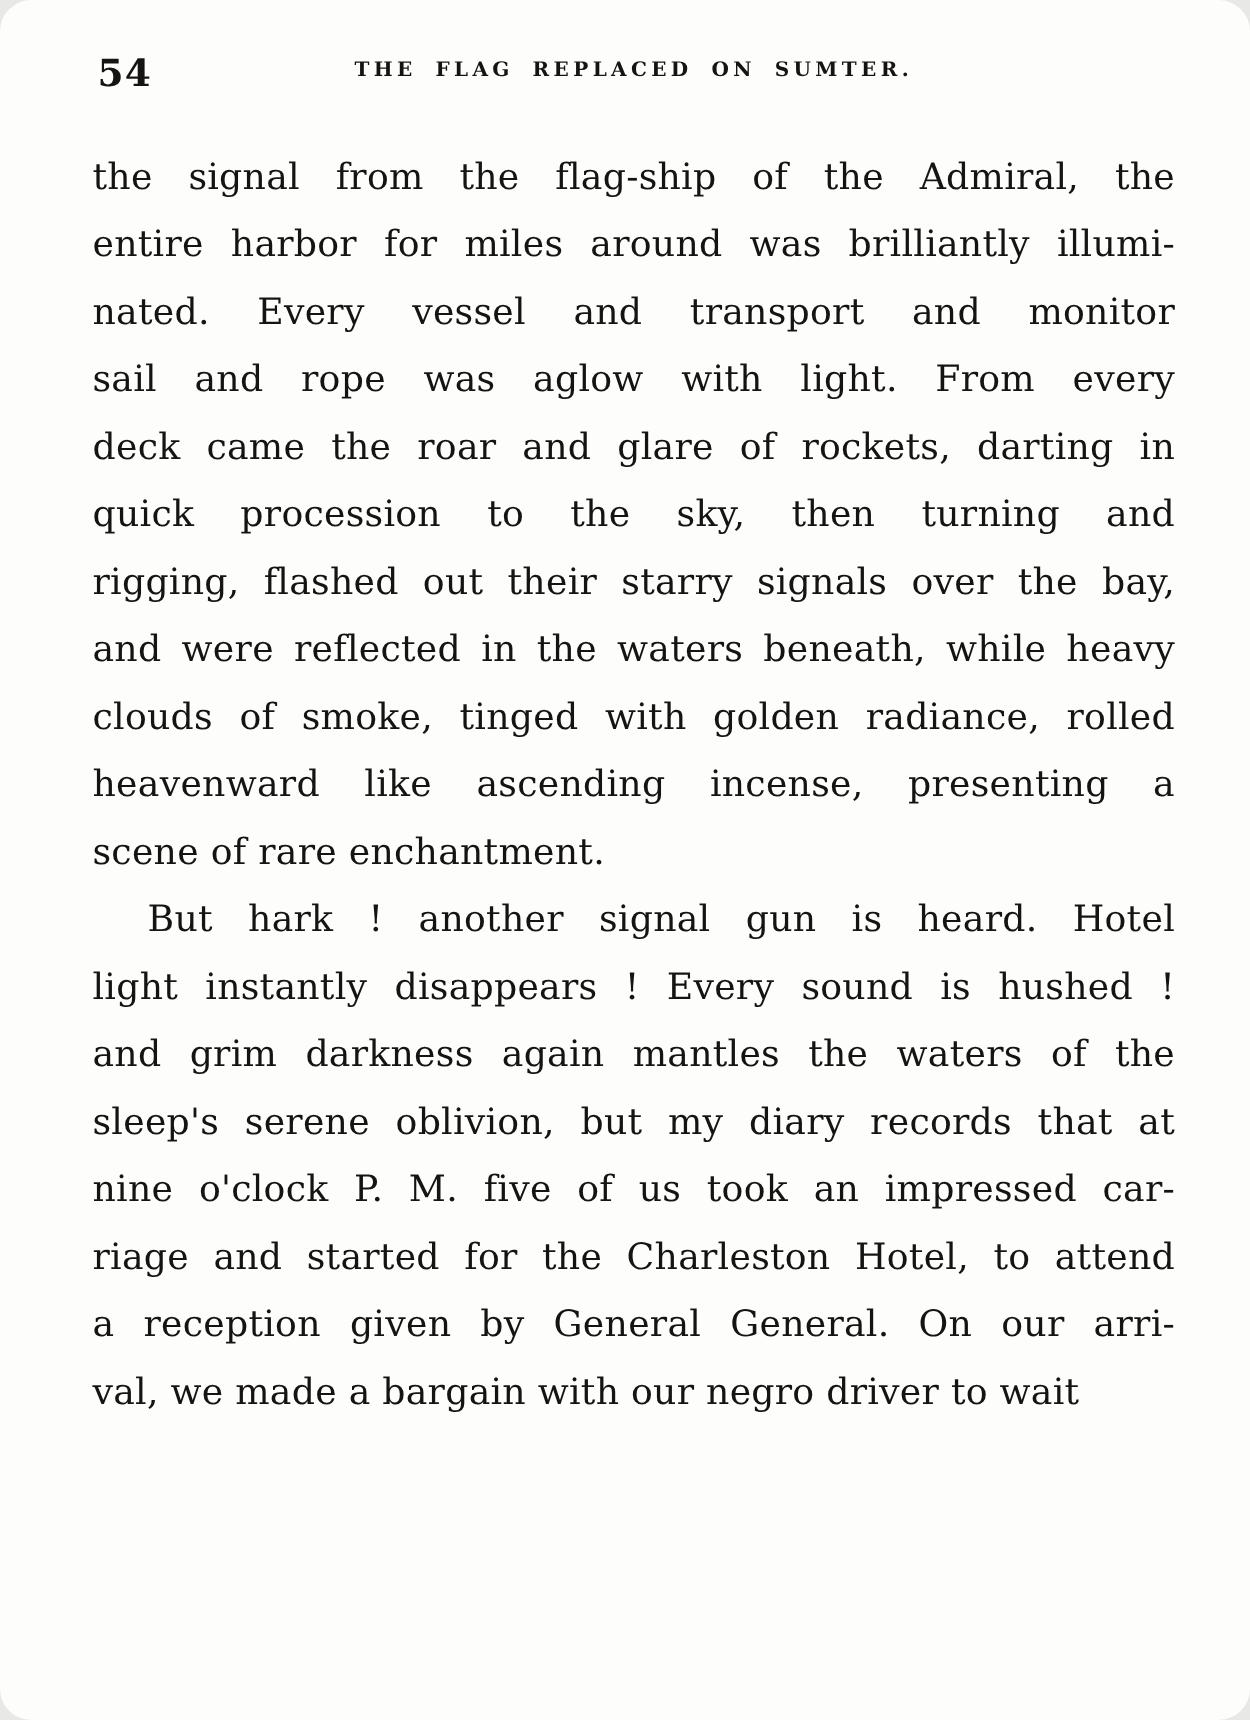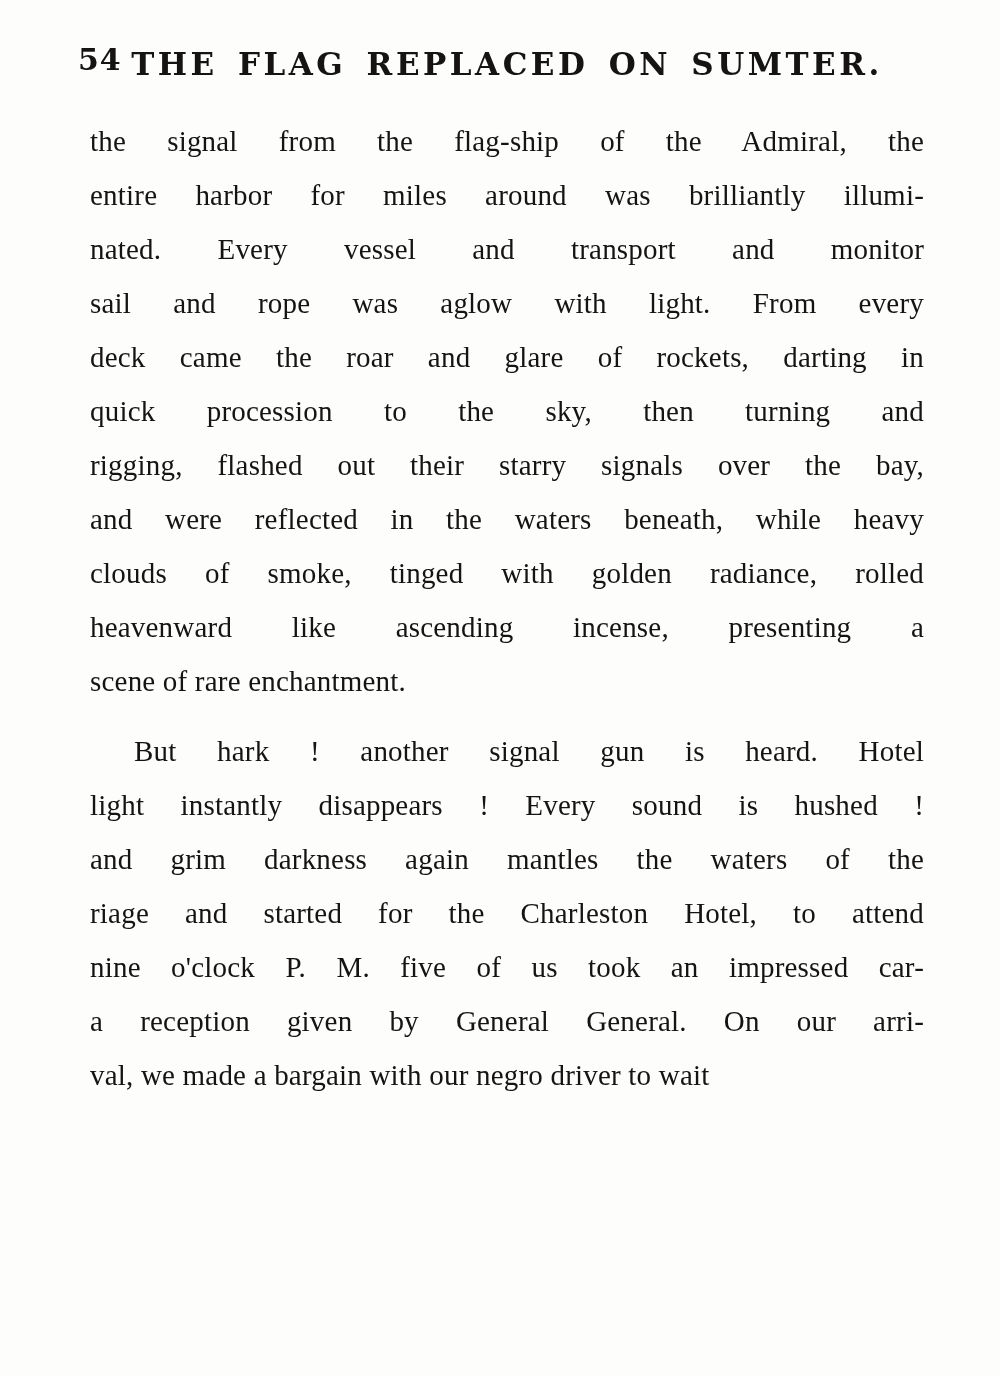--- a/index.html
+++ b/index.html
@@ -11,51 +11,51 @@
     position: relative;
     width: 1000px;
     height: 1376px;
     margin: 0 auto;
     background: #fdfdfb;
     box-sizing: border-box;
     padding: 36px 60px 0 74px;
     font-family: "DejaVu Serif", "Liberation Serif", serif;
     color: #151413;
     overflow: hidden;
+    border-radius: 25px;
   }
   .running-head {
     position: relative;
     height: 46px;
     margin-bottom: 32px;
   }
   .page-number {
     position: absolute;
     left: 4px;
     top: 6px;
     font-size: 30px;
     font-weight: bold;
     letter-spacing: 1px;
   }
   .running-title {
     position: absolute;
     left: 0;
     right: 0;
     top: 10px;
     text-align: center;
-    font-size: 31px;
+    font-size: 16px;
     font-weight: bold;
     letter-spacing: 3.5px;
     word-spacing: 6px;
   }
   .page-body {
     width: 100%;
   }
   .paragraph {
-    margin: 16px;
-    font-family: Liberation Serif, serif;
+    margin: 0;
   }
   .line {
     font-size: 29px;
     line-height: 54px;
     text-align: justify;
     text-align-last: justify;
     -moz-text-align-last: justify;
     letter-spacing: 0.2px;
   }
   .line.last {
@@ -85,19 +85,20 @@
         <div class="line">rigging, flashed out their starry signals over the bay,</div>
         <div class="line">and were reflected in the waters beneath, while heavy</div>
         <div class="line">clouds of smoke, tinged with golden radiance, rolled</div>
         <div class="line">heavenward like ascending incense, presenting a</div>
         <div class="line last">scene of rare enchantment.</div>
       </div>
       <div class="paragraph indent">
         <div class="line first">But hark !  another signal gun is heard.  Hotel</div>
         <div class="line">light instantly disappears !  Every sound is hushed !</div>
         <div class="line">and grim darkness again mantles the waters of the</div>
+        <div class="line">sleep's serene oblivion, but my diary records that at</div>
+        <div class="line">nine o'clock P. M. five of us took an impressed car-</div>
         <div class="line">riage and started for the Charleston Hotel, to attend</div>
-        <div class="line">nine o'clock P. M. five of us took an impressed car-</div>
         <div class="line">a reception given by General General.  On our arri-</div>
         <div class="line last">val, we made a bargain with our negro driver to wait</div>
       </div>
     </div>
 </div>
 
 </body></html>

